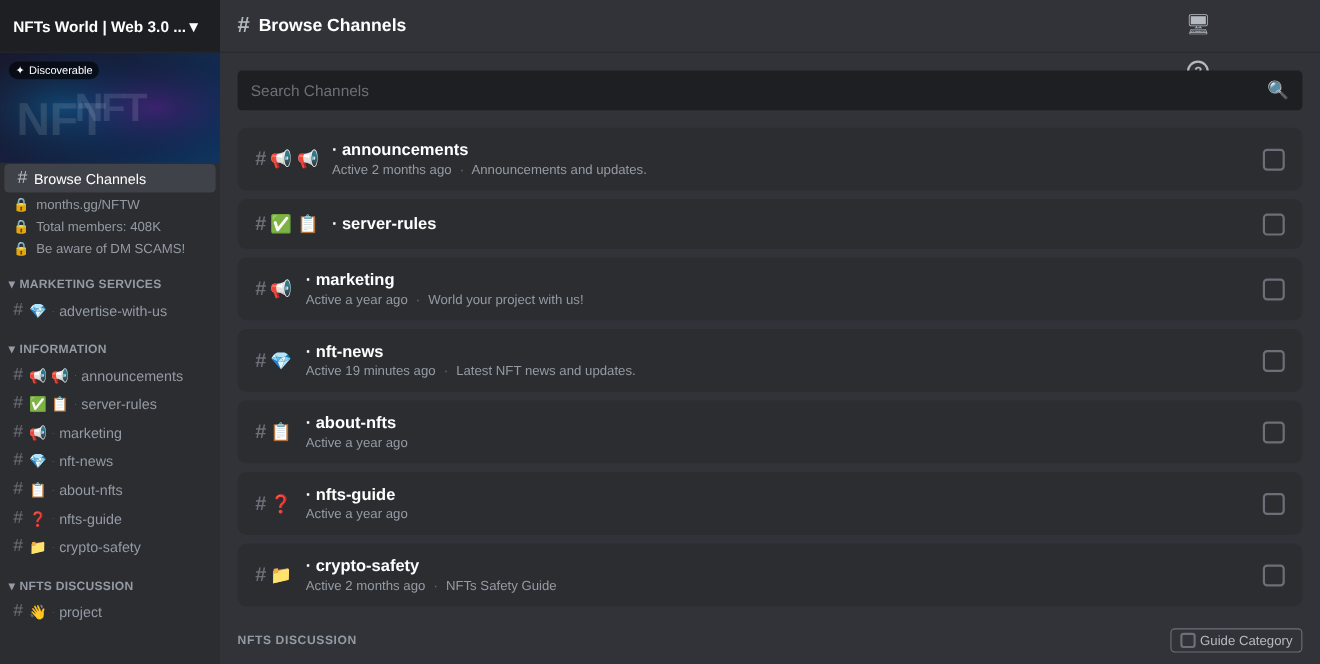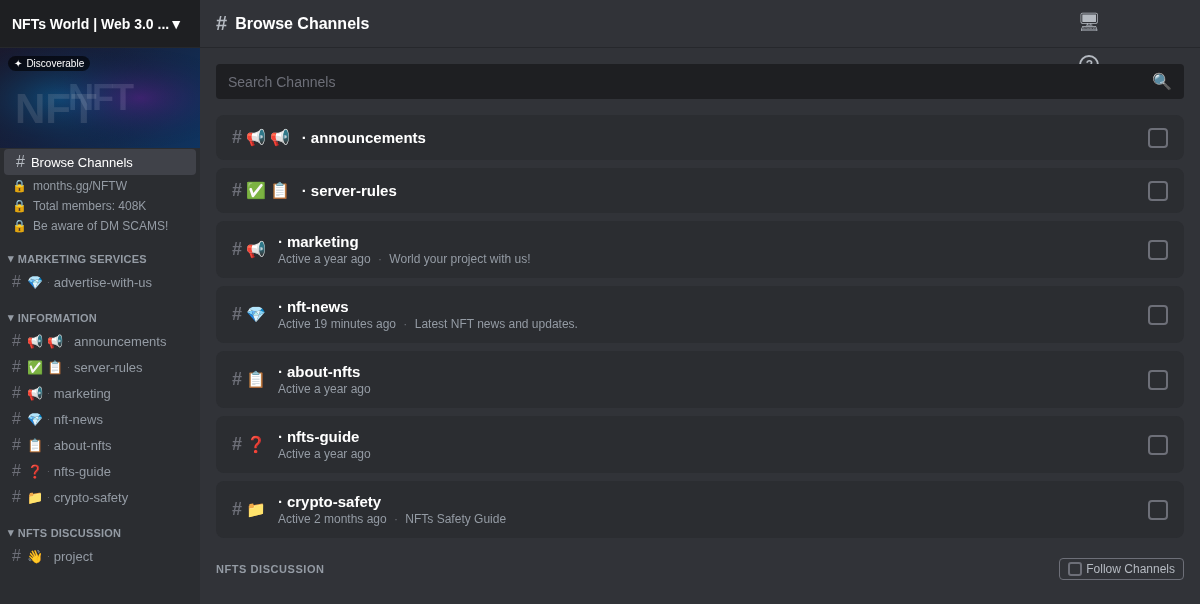--- a/index.html
+++ b/index.html
@@ -432,20 +432,25 @@
       <div class="channel-row-icons">
         <span class="hash-icon">#</span>
         <span class="emoji-icon">📢</span>
         <span class="emoji-icon">📢</span>
       </div>
       <div class="channel-row-info">
         <div class="channel-row-name">
           <span>·</span>
           <span>announcements</span>
         </div>
+        <div class="channel-row-meta">
+          <span>Active 2 months ago</span>
+          <span class="dot">·</span>
+          <span>Announcements and updates.</span>
+        </div>
       </div>
       <div class="channel-row-checkbox"></div>
     </div>
 
     <div class="channel-row">
       <div class="channel-row-icons">
         <span class="hash-icon">#</span>
         <span class="emoji-icon">✅</span>
         <span class="emoji-icon">📋</span>
       </div>
@@ -546,18 +551,18 @@
           <span>NFTs Safety Guide</span>
         </div>
       </div>
       <div class="channel-row-checkbox"></div>
     </div>
 
     <div class="channel-category">
       <span>NFTS DISCUSSION</span>
       <button class="follow-category-btn">
         <span style="width:14px;height:14px;border:2px solid #6d6f78;border-radius:3px;display:inline-block"></span>
-        <span>Follow Channels</span>
+        <span>Guide Category</span>
       </button>
     </div>
 
   </div>
 </div>
 
 </body></html>

